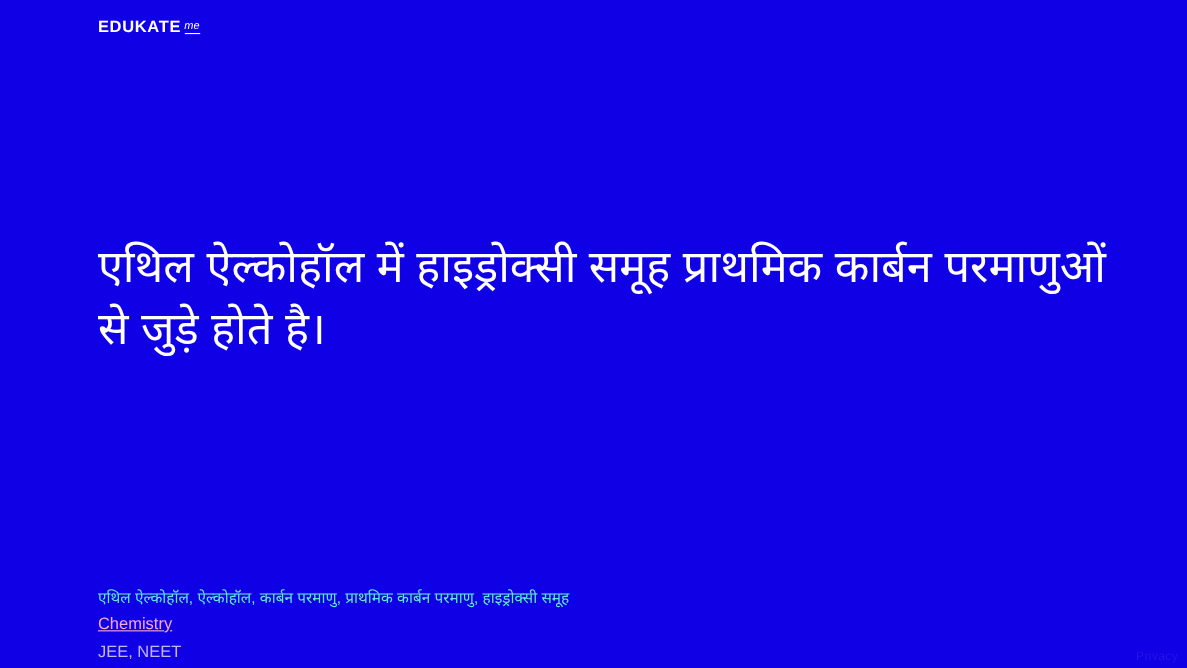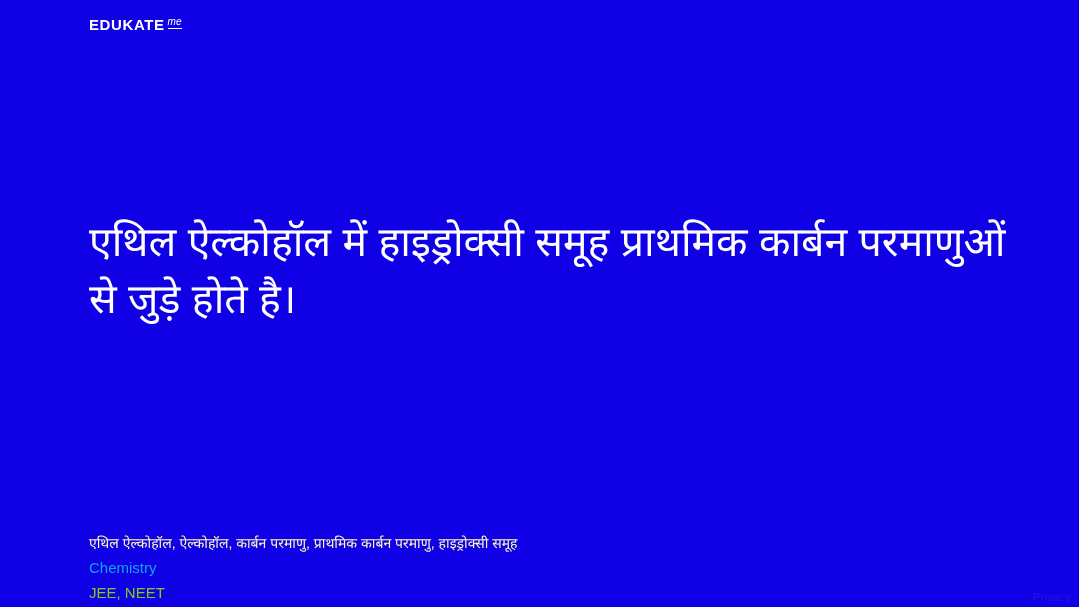--- a/index.html
+++ b/index.html
@@ -19,21 +19,21 @@
     inset: 0;
     background: #1000e6;
   }
 
   
   .brand {
     position: absolute;
     left: 89px;
     top: 17px;
     display: flex;
-    align-items: flex-start;
+    align-items: center;
     line-height: 1;
     user-select: none;
   }
   .brand-main {
     color: #ffffff;
     font-size: 15px;
     font-weight: bold;
     letter-spacing: 0.6px;
   }
   .brand-sub {
@@ -64,32 +64,33 @@
 
   
   .meta {
     position: absolute;
     left: 89px;
     top: 531px;
     display: flex;
     flex-direction: column;
   }
   .meta-tags {
-    color: #fef9c3;
+    color: #5eead4;
     font-size: 14px;
     line-height: 24px;
     white-space: nowrap;
   }
   .meta-subject {
-    color: #0ea5e9;
+    color: #f9a8d4;
     font-size: 15px;
     line-height: 25px;
+    text-decoration: underline;
   }
   .meta-exams {
-    color: #84cc16;
+    color: #c4b5fd;
     font-size: 15px;
     line-height: 25px;
   }
 
   
   .watermark {
     position: absolute;
     right: 8px;
     bottom: 4px;
     color: #2a1ce8;

